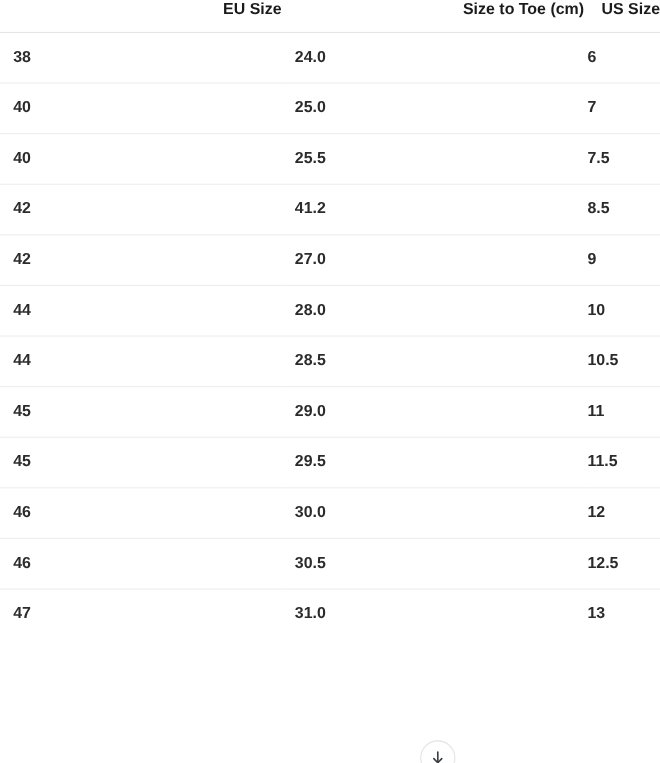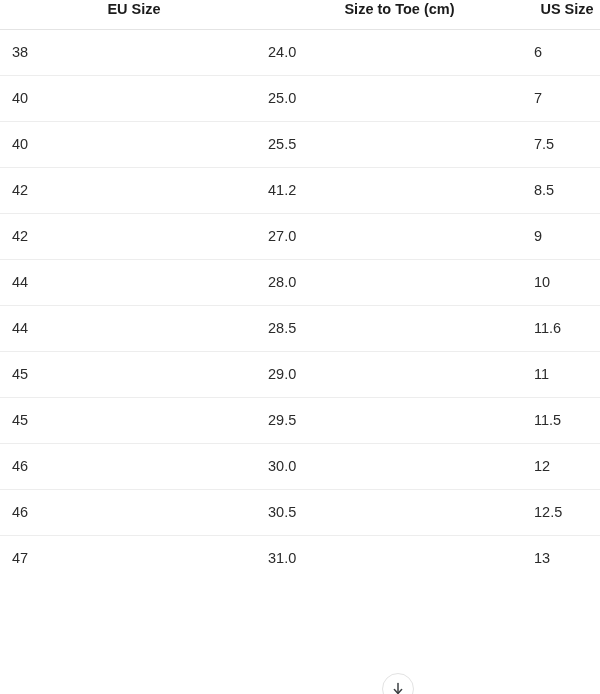--- a/index.html
+++ b/index.html
@@ -29,34 +29,34 @@
     border-collapse: collapse;
     table-layout: fixed;
     font-size: 14.5px;
   }
 
   table.size-table col.col-eu   { width: 256px; }
   table.size-table col.col-heel { width: 275px; }
   table.size-table col.col-us   { width: 69px; }
 
   thead th {
-    text-align: center;
+    text-align: right;
     font-weight: 700;
     font-size: 14.5px;
     color: #1b1b1b;
     padding: 0 0 10px 0;
     border-bottom: 1px solid #e4e4e4;
     white-space: nowrap;
     vertical-align: bottom;
     line-height: 19px;
   }
 
   tbody td {
     text-align: left;
-    font-weight: 400;
+    font-weight: 700;
     font-size: 14.5px;
     color: #2b2b2b;
     height: 45px;
     padding: 0;
     border-bottom: 1px solid #ededed;
     white-space: nowrap;
     vertical-align: middle;
     line-height: 19px;
     margin-left: 45px;
   }
@@ -131,21 +131,21 @@
         <td class="cell-pad-us">9</td>
       </tr>
       <tr>
         <td class="cell-pad-eu">44</td>
         <td class="cell-pad-heel">28.0</td>
         <td class="cell-pad-us">10</td>
       </tr>
       <tr>
         <td class="cell-pad-eu">44</td>
         <td class="cell-pad-heel">28.5</td>
-        <td class="cell-pad-us">11.6</td>
+        <td class="cell-pad-us">10.5</td>
       </tr>
       <tr>
         <td class="cell-pad-eu">45</td>
         <td class="cell-pad-heel">29.0</td>
         <td class="cell-pad-us">11</td>
       </tr>
       <tr>
         <td class="cell-pad-eu">45</td>
         <td class="cell-pad-heel">29.5</td>
         <td class="cell-pad-us">11.5</td>

